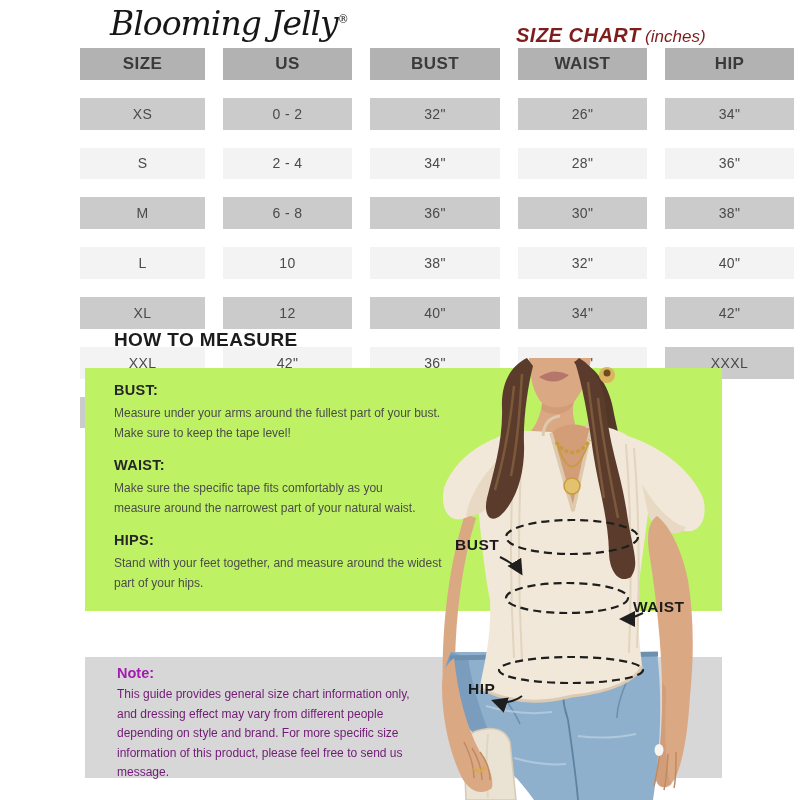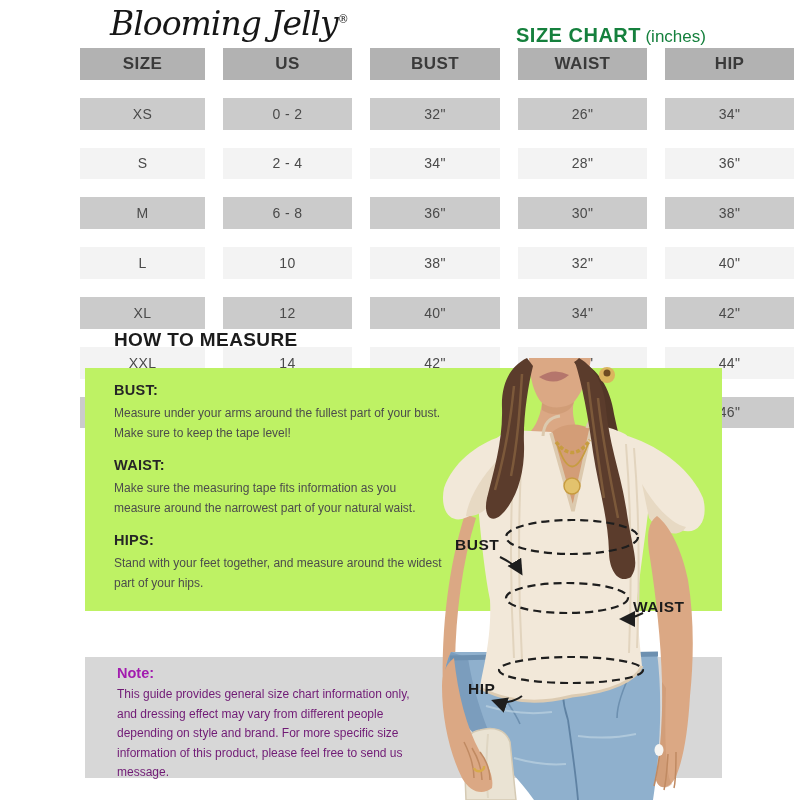--- a/index.html
+++ b/index.html
@@ -3,21 +3,21 @@
 <meta charset="utf-8">
 <style>
   html,body{margin:0;padding:0;background:#ffffff;}
   #canvas{position:relative;width:800px;height:800px;background:#ffffff;overflow:hidden;
           font-family:"Liberation Sans",sans-serif;border-radius:21px;}
 
   
   .logo{position:absolute;left:110px;top:4px;font-family:"DejaVu Serif",serif;
         font-style:italic;font-size:33px;color:#161616;letter-spacing:-1px;white-space:nowrap;}
   .logo sup{font-size:11px;font-style:normal;}
-  .chart-title{position:absolute;left:516px;top:24px;white-space:nowrap;color:#15803d;}
+  .chart-title{position:absolute;left:516px;top:24px;white-space:nowrap;color:#7f1d1d;font-style:italic;}
   .chart-title .sc-bold{font-size:20px;font-weight:bold;letter-spacing:0.5px;}
   .chart-title .sc-unit{font-size:17px;font-weight:normal;}
 
   
   .size-table{position:absolute;left:80px;top:48px;width:642px;display:grid;
               grid-template-columns:125px 129px 130px 129px 129px;grid-auto-rows:31.8px;
               gap:18px;background:#ffffff;}
   .size-table div{display:flex;align-items:center;justify-content:center;letter-spacing:0.4px;}
   .th{background:#b2b2b2;font-weight:bold;font-size:17px;color:#3a3a3a;}
   .td{font-size:14px;color:#4a4a4a;}
@@ -85,21 +85,20 @@
     <div class="td r-light">32"</div>
     <div class="td r-light">40"</div>
 
     <div class="td r-dark">XL</div>
     <div class="td r-dark">12</div>
     <div class="td r-dark">40"</div>
     <div class="td r-dark">34"</div>
     <div class="td r-dark">42"</div>
 
     <div class="td r-light">XXL</div>
-    <div class="td r-light">14</div>
     <div class="td r-light">42"</div>
     <div class="td r-light">36"</div>
     <div class="td r-light">44"</div>
 
     <div class="td r-dark">XXXL</div>
     <div class="td r-dark">16</div>
     <div class="td r-dark">44"</div>
     <div class="td r-dark">38"</div>
     <div class="td r-dark">46"</div>
   </div>
@@ -107,21 +106,21 @@
   <div class="htm-title">HOW TO MEASURE</div>
 
   <div class="panel-light">
     <div class="sec" id="sec-bust">
       <h3>BUST:</h3>
       <div class="line">Measure under your arms around the fullest part of your bust.</div>
       <div class="line">Make sure to keep the tape level!</div>
     </div>
     <div class="sec" id="sec-waist">
       <h3>WAIST:</h3>
-      <div class="line">Make sure the measuring tape fits information as you</div>
+      <div class="line">Make sure the specific tape fits comfortably as you</div>
       <div class="line">measure around the narrowest part of your natural waist.</div>
     </div>
     <div class="sec" id="sec-hips">
       <h3>HIPS:</h3>
       <div class="line">Stand with your feet together, and measure around the widest</div>
       <div class="line">part of your hips.</div>
     </div>
   </div>
 
   <div class="panel-note">

